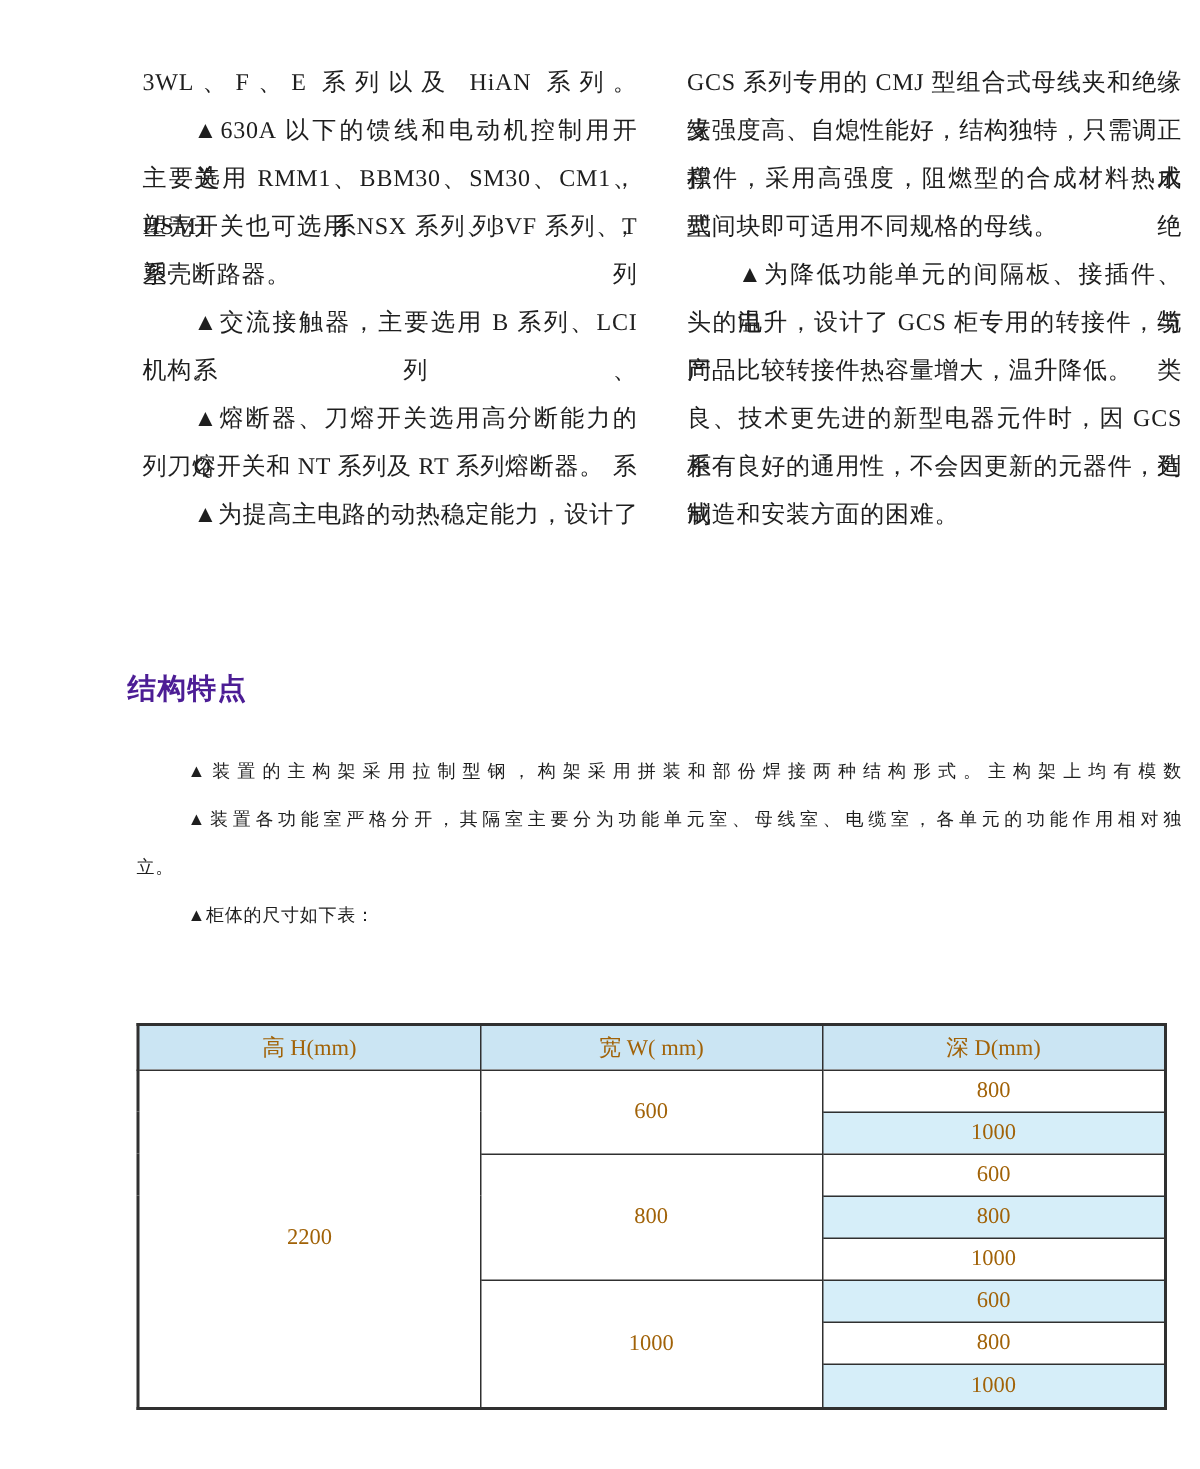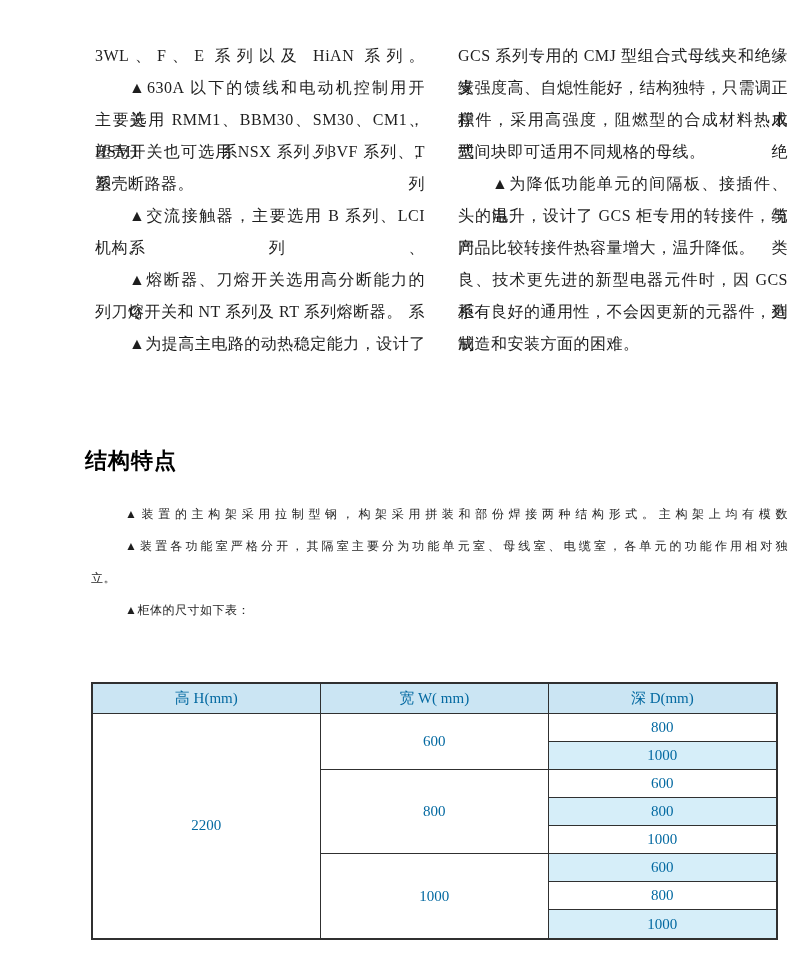--- a/index.html
+++ b/index.html
@@ -36,22 +36,22 @@
     .line.fill { text-align-last: justify; white-space: normal; }
     .line.indent { padding-left: 34px; }
 
     
     .section-title {
       position: absolute;
       top: 446px;
       left: 52px;
       font-family: "Liberation Sans", "DejaVu Sans", sans-serif;
       font-weight: bold;
-      font-size: 22px;
-      color: #000000;
+      font-size: 19px;
+      color: #4c1d95;
       letter-spacing: 1px;
     }
 
     
     .bottom {
       position: absolute;
       top: 498px;
       left: 58px;
       right: 45px;
     }
@@ -63,21 +63,21 @@
       top: 682px;
       left: 58px;
       width: 687px;
     }
     table.dim {
       width: 100%;
       height: 258px;
       border-collapse: collapse;
       table-layout: fixed;
       font-size: 15px;
-      color: #0369a1;
+      color: #a16207;
     }
     table.dim th, table.dim td {
       border: 1px solid #303030;
       text-align: center;
       vertical-align: middle;
       font-weight: normal;
       padding: 0;
     }
     table.dim { border: 2px solid #303030; }
     table.dim th {

